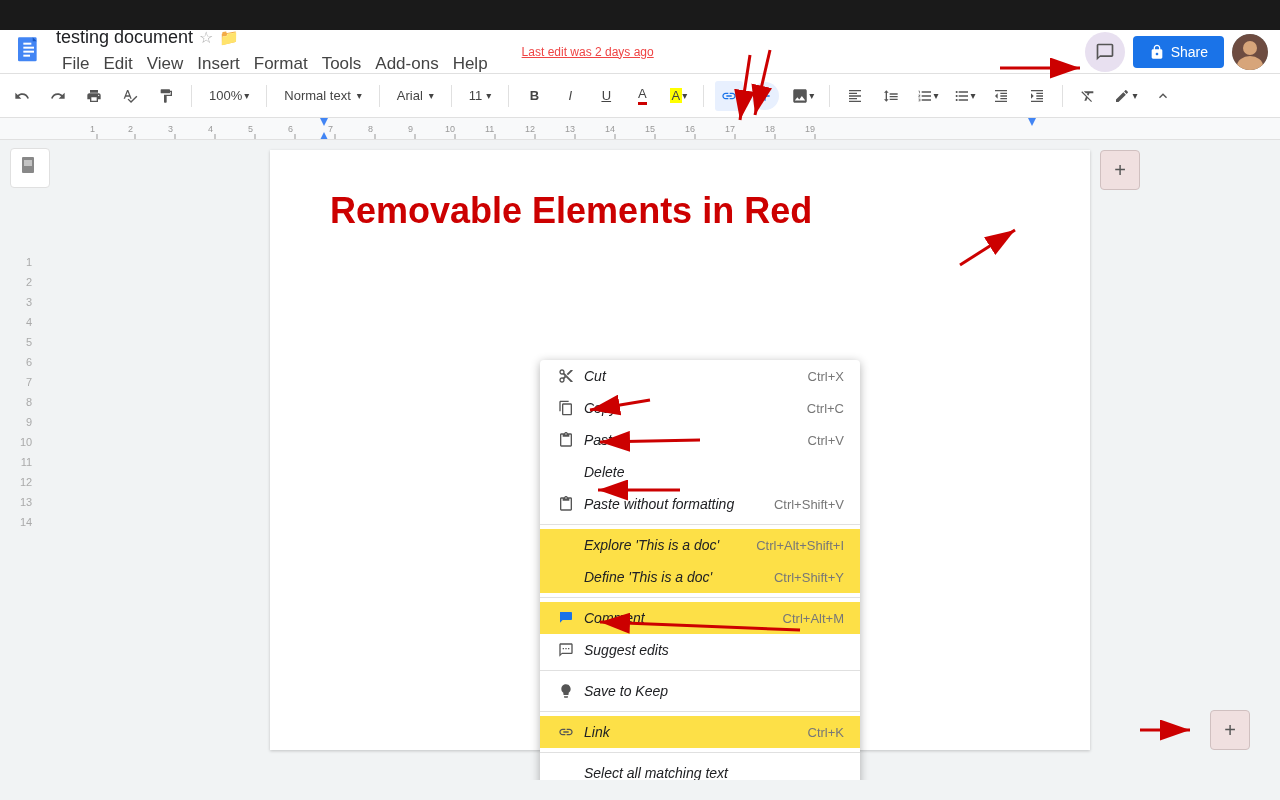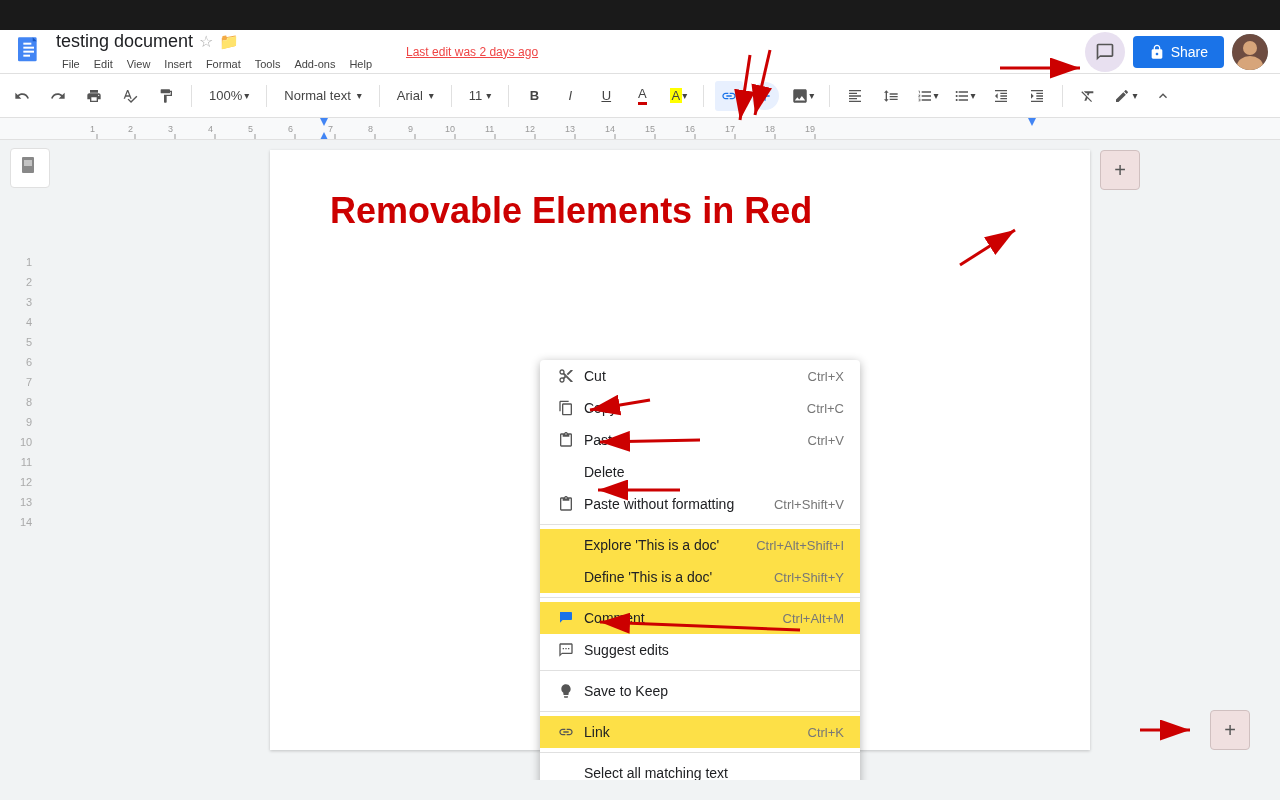--- a/index.html
+++ b/index.html
@@ -40,21 +40,21 @@
 
     .doc-title {
       font-size: 18px;
       color: #202124;
       font-weight: 400;
     }
 
     .menu-bar {
       display: flex;
       gap: 2px;
-      font-size: 11px;
+      font-size: 17px;
       color: #444;
       margin-top: 4px;
     }
 
     .menu-bar span {
       padding: 2px 6px;
       cursor: pointer;
       border-radius: 3px;
     }
 
@@ -331,20 +331,21 @@
       display: flex;
       align-items: center;
       justify-content: center;
       margin-right: 8px;
       color: #555;
       flex-shrink: 0;
     }
 
     .ctx-label {
       flex: 1;
+      font-style: italic;
     }
 
     .ctx-shortcut {
       color: #777;
       font-size: 13px;
     }
 
     .ctx-item-left {
       display: flex;
       align-items: center;

